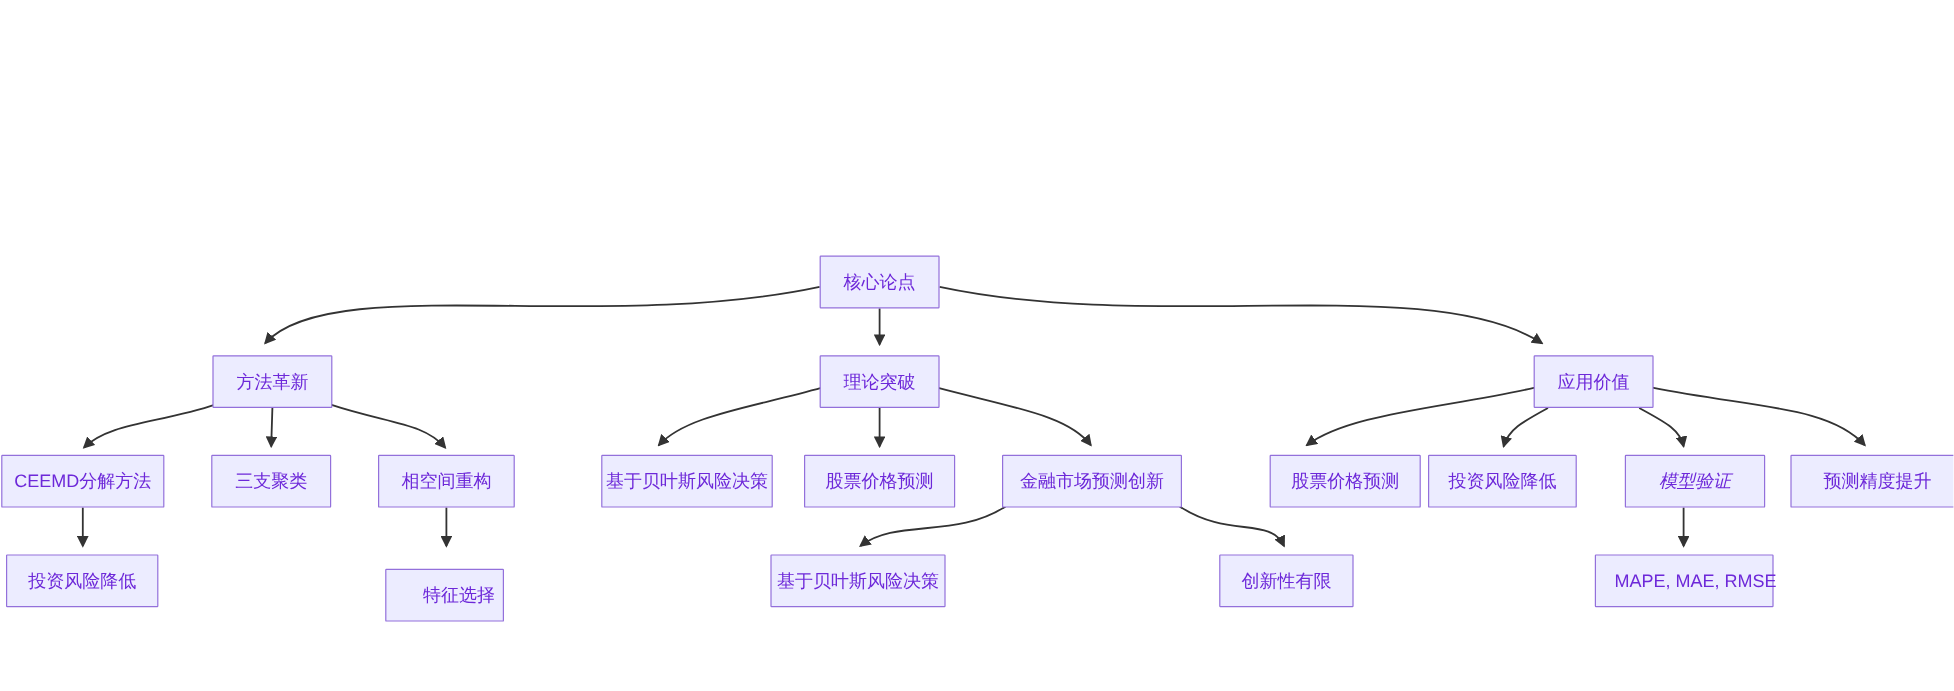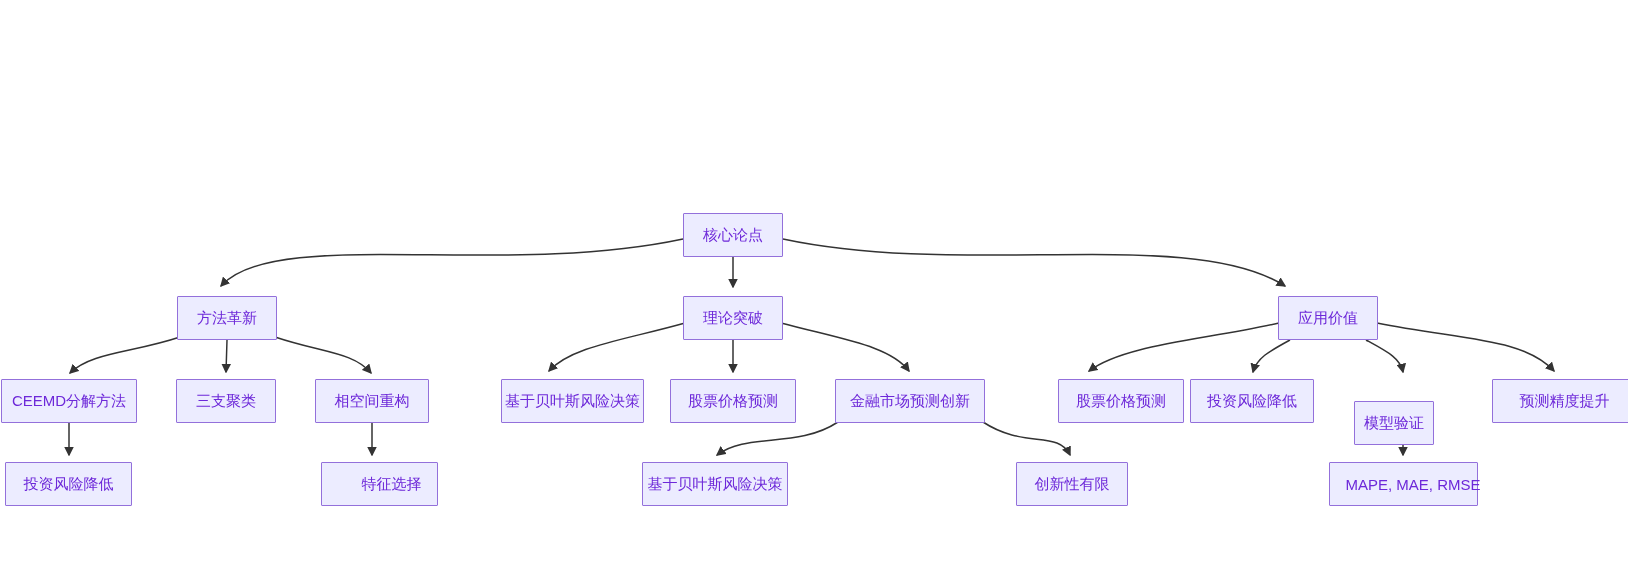--- a/index.html
+++ b/index.html
@@ -81,22 +81,22 @@
   <div class="node" style="left:1278px; top:296px; width:100px;text-align:center;">应用价值</div>
 
   <div class="node" style="left:1px; top:379px; width:136px;">CEEMD分解方法</div>
   <div class="node" style="left:176px; top:379px; width:100px;">三支聚类</div>
   <div class="node" style="left:315px; top:379px; width:114px;">相空间重构</div>
   <div class="node" style="left:466px; top:379px; width:143px;margin-left:35px;">基于贝叶斯风险决策</div>
   <div class="node" style="left:670px; top:379px; width:126px;">股票价格预测</div>
   <div class="node" style="left:835px; top:379px; width:150px;">金融市场预测创新</div>
   <div class="node" style="left:1058px; top:379px; width:126px;">股票价格预测</div>
   <div class="node" style="left:1190px; top:379px; width:124px;">投资风险降低</div>
-  <div class="node" style="left:1354px; top:401px; width:80px;">模型验证</div>
+  <div class="node" style="left:1354px; top:379px; width:117px;font-style:italic;">模型验证</div>
   <div class="node" style="left:1492px; top:379px; width:145px;">预测精度提升</div>
 
   <div class="node" style="left:5px; top:462px; width:127px;">投资风险降低</div>
-  <div class="node" style="left:321px; top:462px; width:117px;padding-left:24px;">特征选择</div>
+  <div class="node" style="left:321px; top:474px; width:99px;padding-left:24px;">特征选择</div>
   <div class="node" style="left:642px; top:462px; width:146px;">基于贝叶斯风险决策</div>
   <div class="node" style="left:1016px; top:462px; width:112px;">创新性有限</div>
   <div class="node" style="left:1329px; top:462px; width:149px;padding-left:19px;">MAPE, MAE, RMSE</div>
 
 </div>
 
 </body></html>

